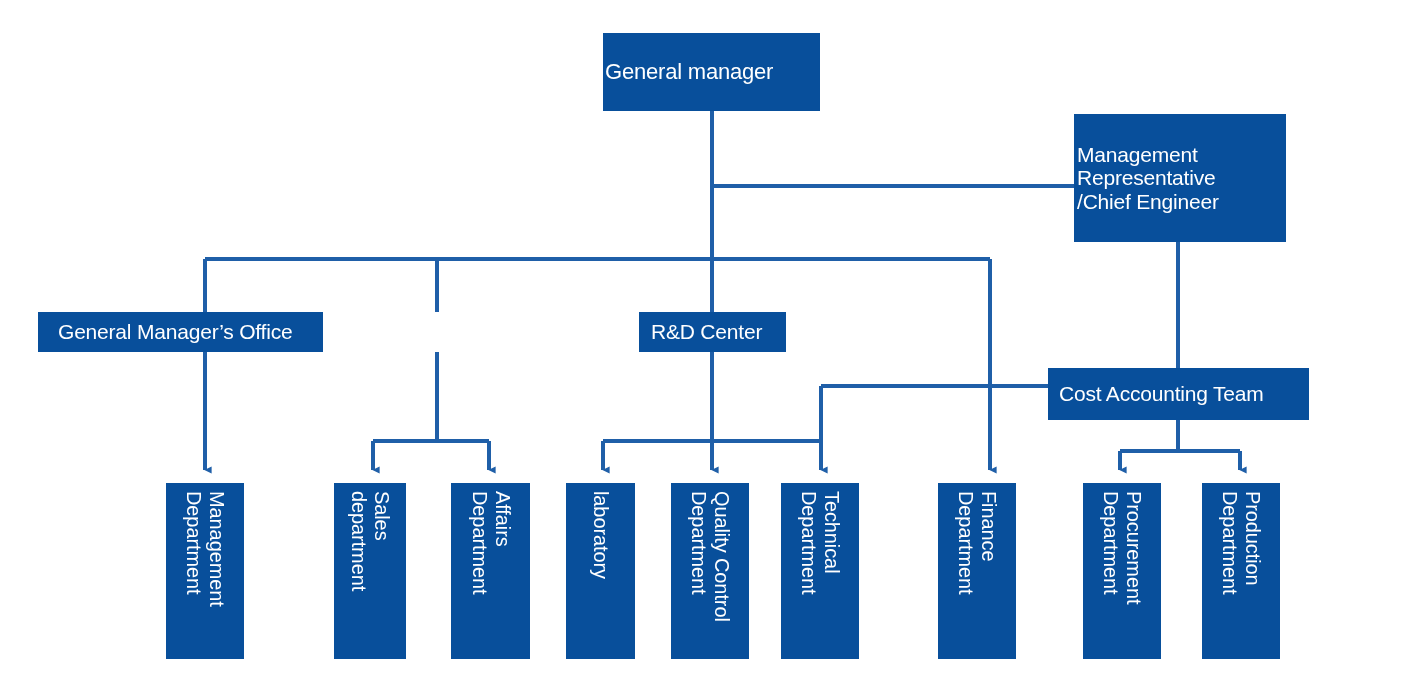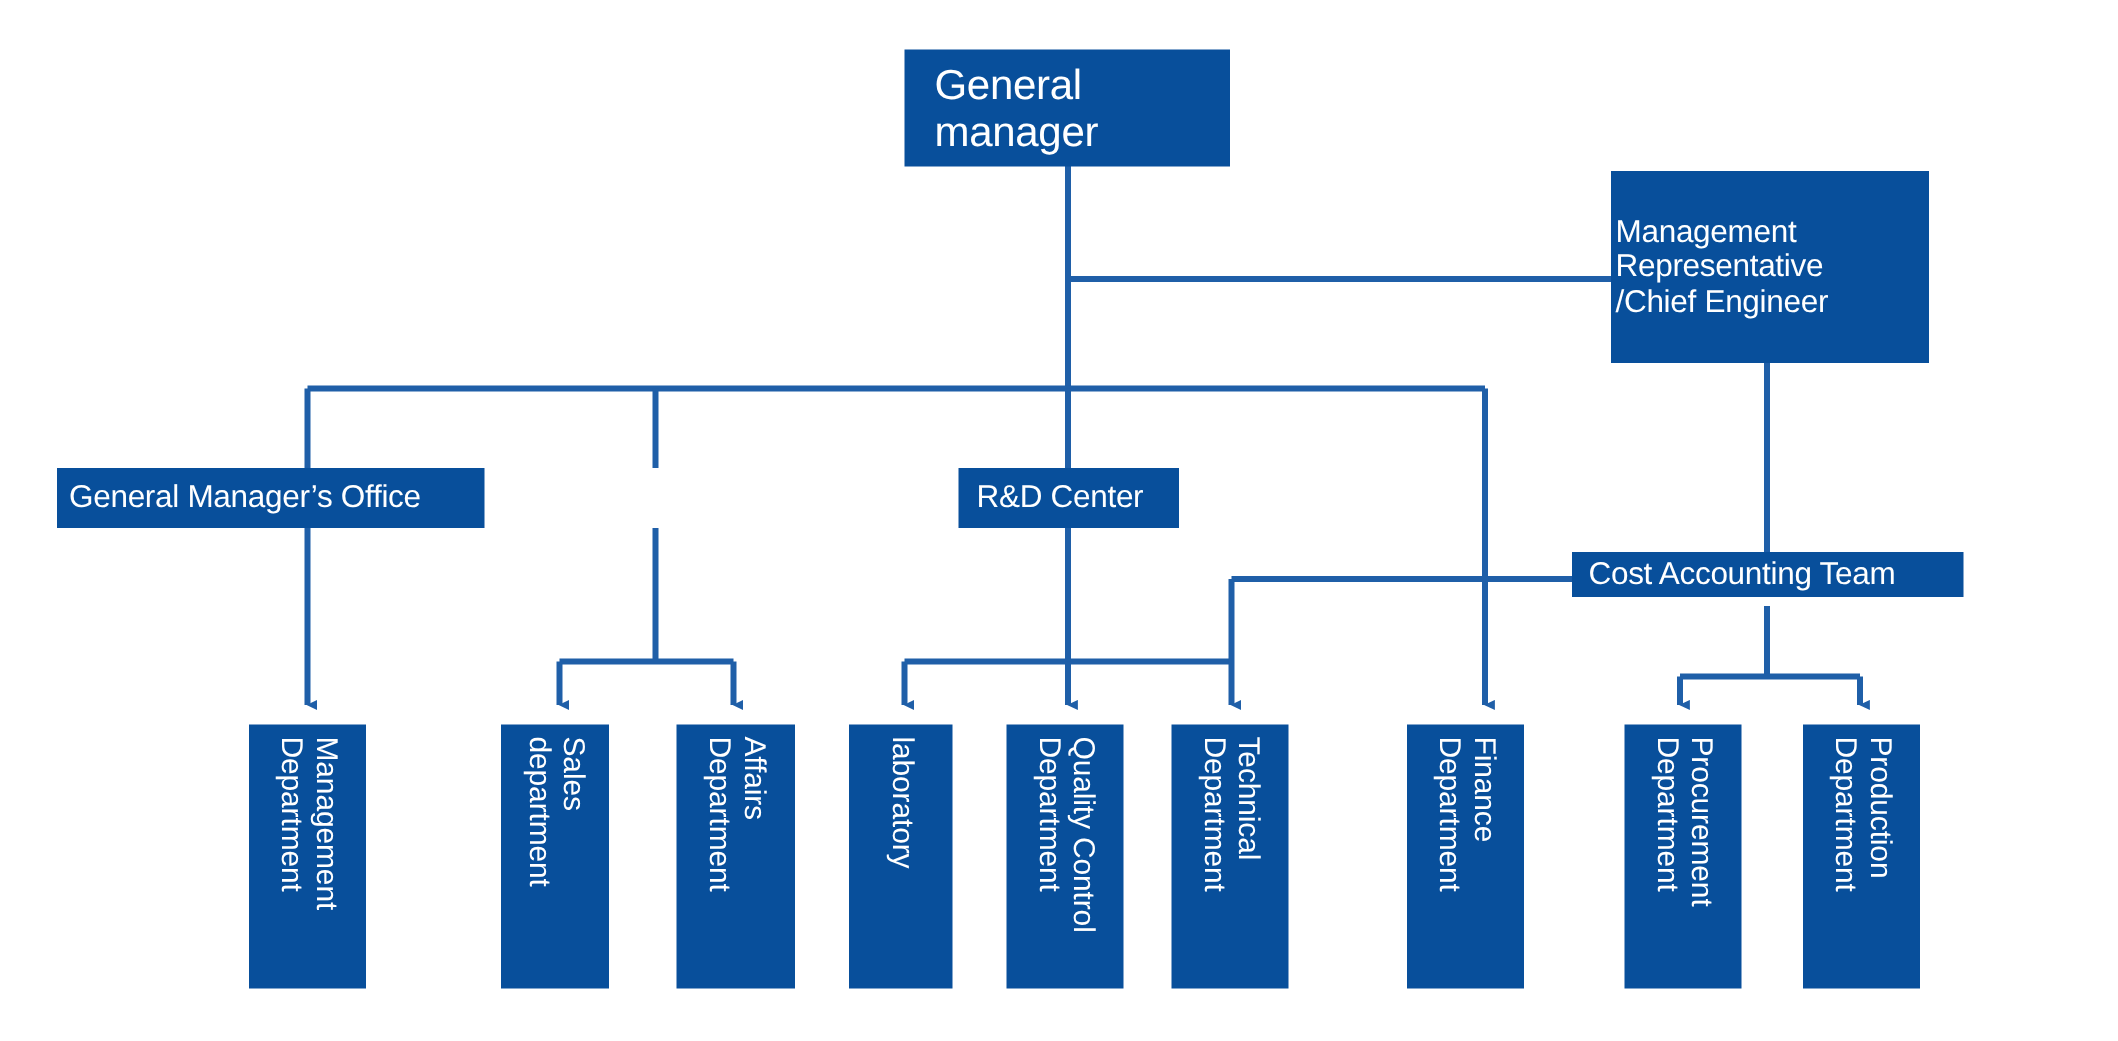--- a/index.html
+++ b/index.html
@@ -107,40 +107,40 @@
       <line x1="1048" y1="386" x2="821" y2="386"></line>
       <line x1="821" y1="386" x2="821" y2="470" marker-end="url(#arrowhead)"></line>
 
       <line x1="1178" y1="404" x2="1178" y2="451"></line>
       <line x1="1120" y1="451" x2="1240" y2="451"></line>
       <line x1="1120" y1="451" x2="1120" y2="470" marker-end="url(#arrowhead)"></line>
       <line x1="1240" y1="451" x2="1240" y2="470" marker-end="url(#arrowhead)"></line>
     </g>
   </svg>
 
-  <div class="node horiz left-align" style="left:603px; top:33px; width:217px; height:78px; font-size:28px; padding-left:20px;">
+  <div class="node horiz left-align" style="left:603px; top:33px; width:217px; height:78px; font-size:22px; padding-left:2px;">
     <span>General manager</span>
   </div>
 
   <div class="node horiz left-align" style="left:1074px; top:114px; width:212px; height:128px; font-size:21px; padding-left:3px;">
     <span>Management
 Representative
 /Chief Engineer</span>
   </div>
 
-  <div class="node horiz left-align" style="left:38px; top:312px; width:285px; height:40px; font-size:21px; padding-left:8px;">
+  <div class="node horiz left-align" style="left:38px; top:312px; width:285px; height:40px; font-size:21px; padding-left:20px;">
     <span>General Manager’s Office</span>
   </div>
 
 
   <div class="node horiz left-align" style="left:639px; top:312px; width:147px; height:40px; font-size:21px; padding-left:12px;">
     <span>R&amp;D Center</span>
   </div>
 
-  <div class="node horiz left-align" style="left:1048px; top:368px; width:261px; height:30px; font-size:21px; padding-left:11px;">
+  <div class="node horiz left-align" style="left:1048px; top:368px; width:261px; height:52px; font-size:21px; padding-left:11px;">
     <span>Cost Accounting Team</span>
   </div>
 
   <div class="node vert" style="left:166px; top:483px; width:78px; height:176px;">
     <span class="vtext">Management
 Department</span>
   </div>
 
   <div class="node vert" style="left:334px; top:483px; width:72px; height:176px;">
     <span class="vtext">Sales

